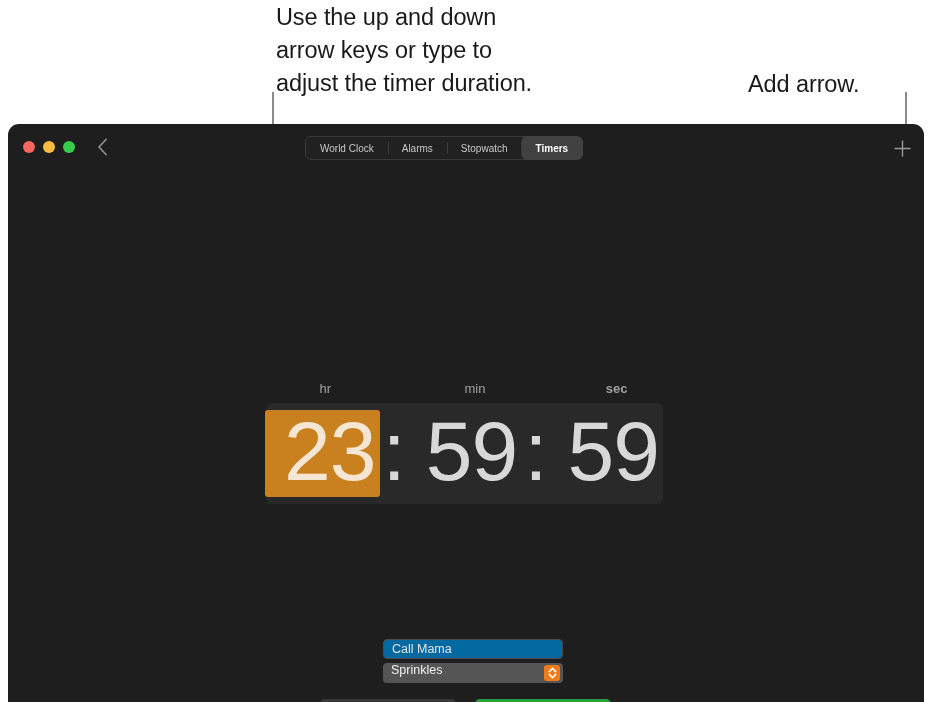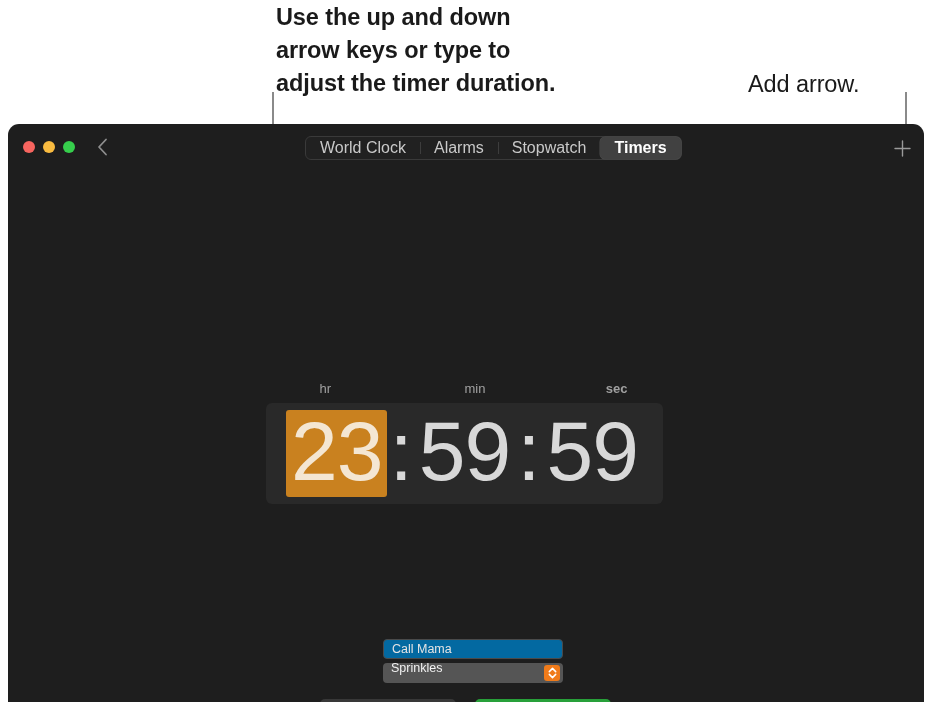--- a/index.html
+++ b/index.html
@@ -19,21 +19,21 @@
 
   
   .callout {
     position: absolute;
     color: #1a1a1a;
     font-size: 23.5px;
     line-height: 33px;
     letter-spacing: -0.1px;
     white-space: pre-line;
   }
-  #callout-left  { left: 276px; top: 1px; width: 360px; font-weight: bold; }
+  #callout-left  { left: 276px; top: 1px; width: 360px; }
   #callout-right { left: 748px; top: 68px; width: 180px; }
 
   .leader {
     position: absolute;
     background: #8a8a8a;
   }
   
   #leader-left-vert {
     left: 272px; top: 92px; width: 2px; height: 317px;
   }
@@ -99,21 +99,21 @@
     background: #212121;
     border: 1px solid #3a3a3a;
     border-radius: 6px;
     padding: 0;
   }
   .tab {
     position: relative;
     display: flex;
     align-items: center;
     justify-content: center;
-    font-size: 16px;
+    font-size: 10px;
     color: #c9c9c9;
     padding: 0 14px;
     border-radius: 5px;
     white-space: nowrap;
   }
   .tab + .tab::before {
     content: "";
     position: absolute;
     left: 0;
     top: 5px;
@@ -180,21 +180,21 @@
   #duration-digits {
     display: flex;
     align-items: baseline;
     font-size: 84px;
     line-height: 0.95;
     color: #d8d8d8;
     font-weight: 300;
     letter-spacing: -1px;
   }
   .digit-group {
-    padding: 2px 5px 6px 5px;
+    padding: 2px 5px 6px 19px;
     border-radius: 3px;
   }
   .digit-group.selected {
     background: #c9811f;
     color: #f4e6d2;
   }
   .digit-sep {
     color: #d8d8d8;
     padding: 0 2px;
     font-weight: 300;
@@ -220,23 +220,23 @@
   #sound-popup {
     position: absolute;
     left: 375px;
     top: 492px;
     width: 180px;
     height: 20px;
     background: #555555;
     border-radius: 4px;
     color: #f0f0f0;
     font-size: 12.5px;
-    padding: 8px 8px;
-    display: flex;
-    align-items: flex-end;
+    padding: 0 8px;
+    display: flex;
+    align-items: flex-start;
   }
   #sound-popup-arrows {
     position: absolute;
     right: 3px;
     top: 2px;
     width: 16px;
     height: 16px;
     background: #f07b1a;
     border-radius: 3px;
     display: flex;

